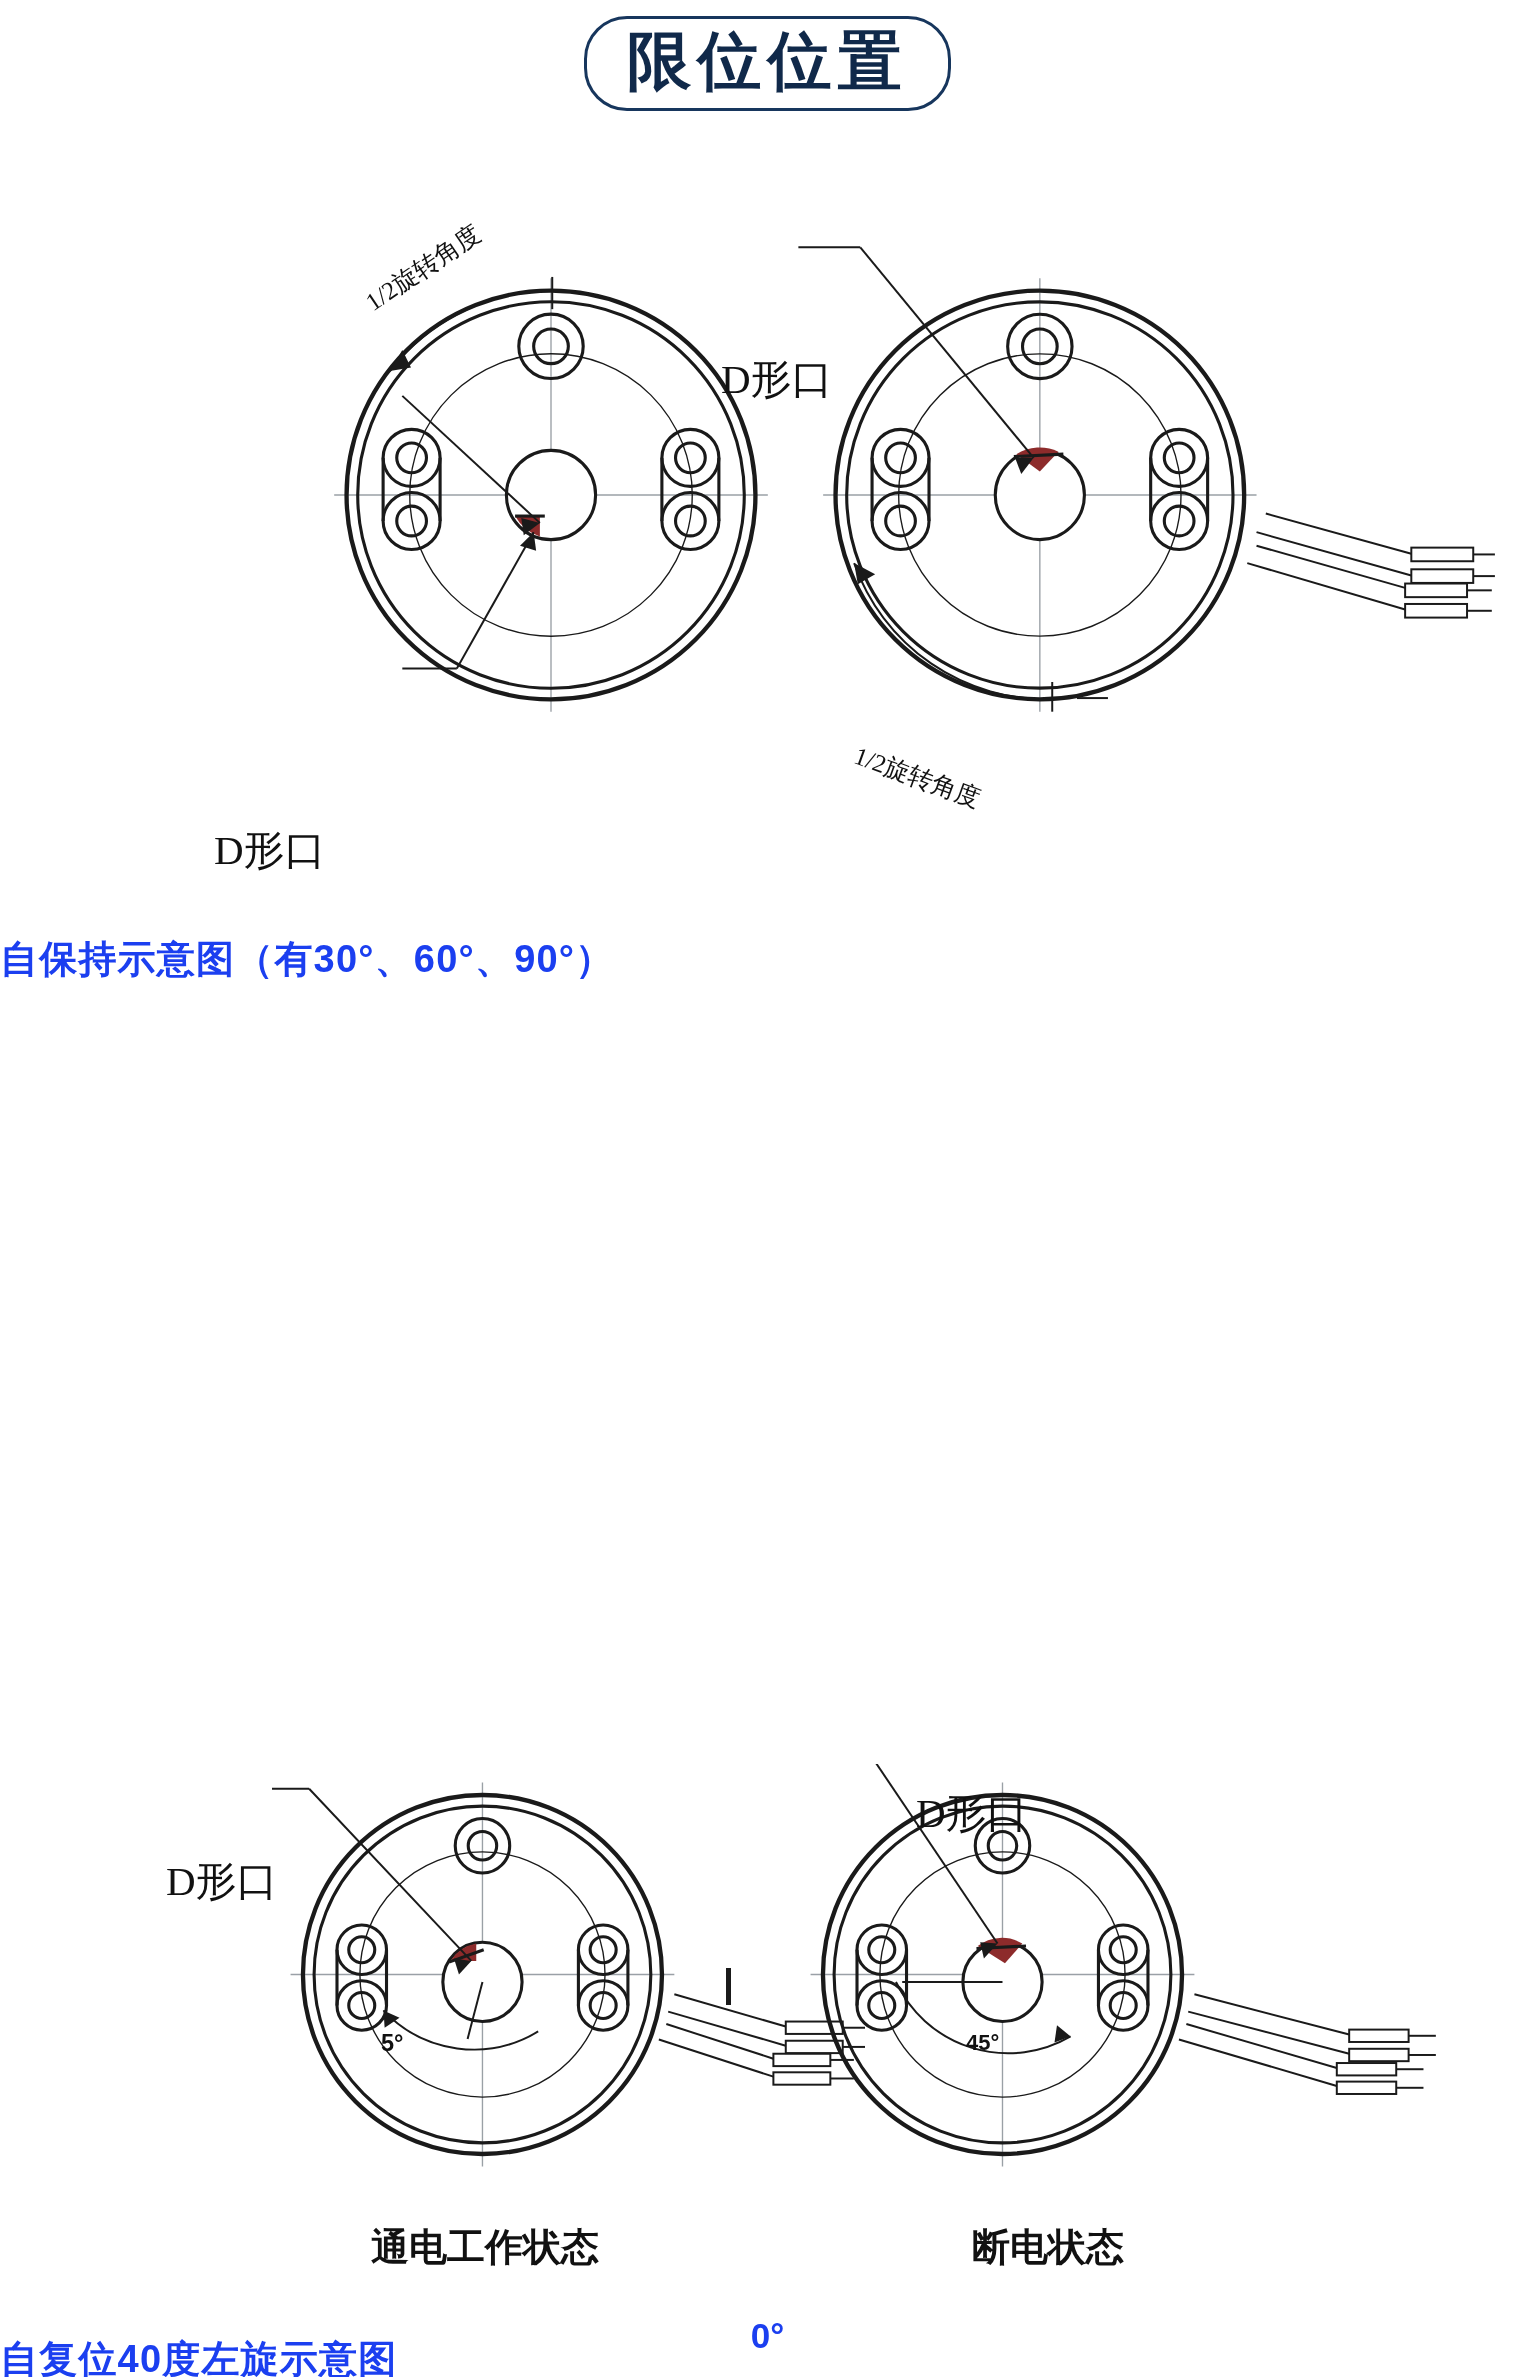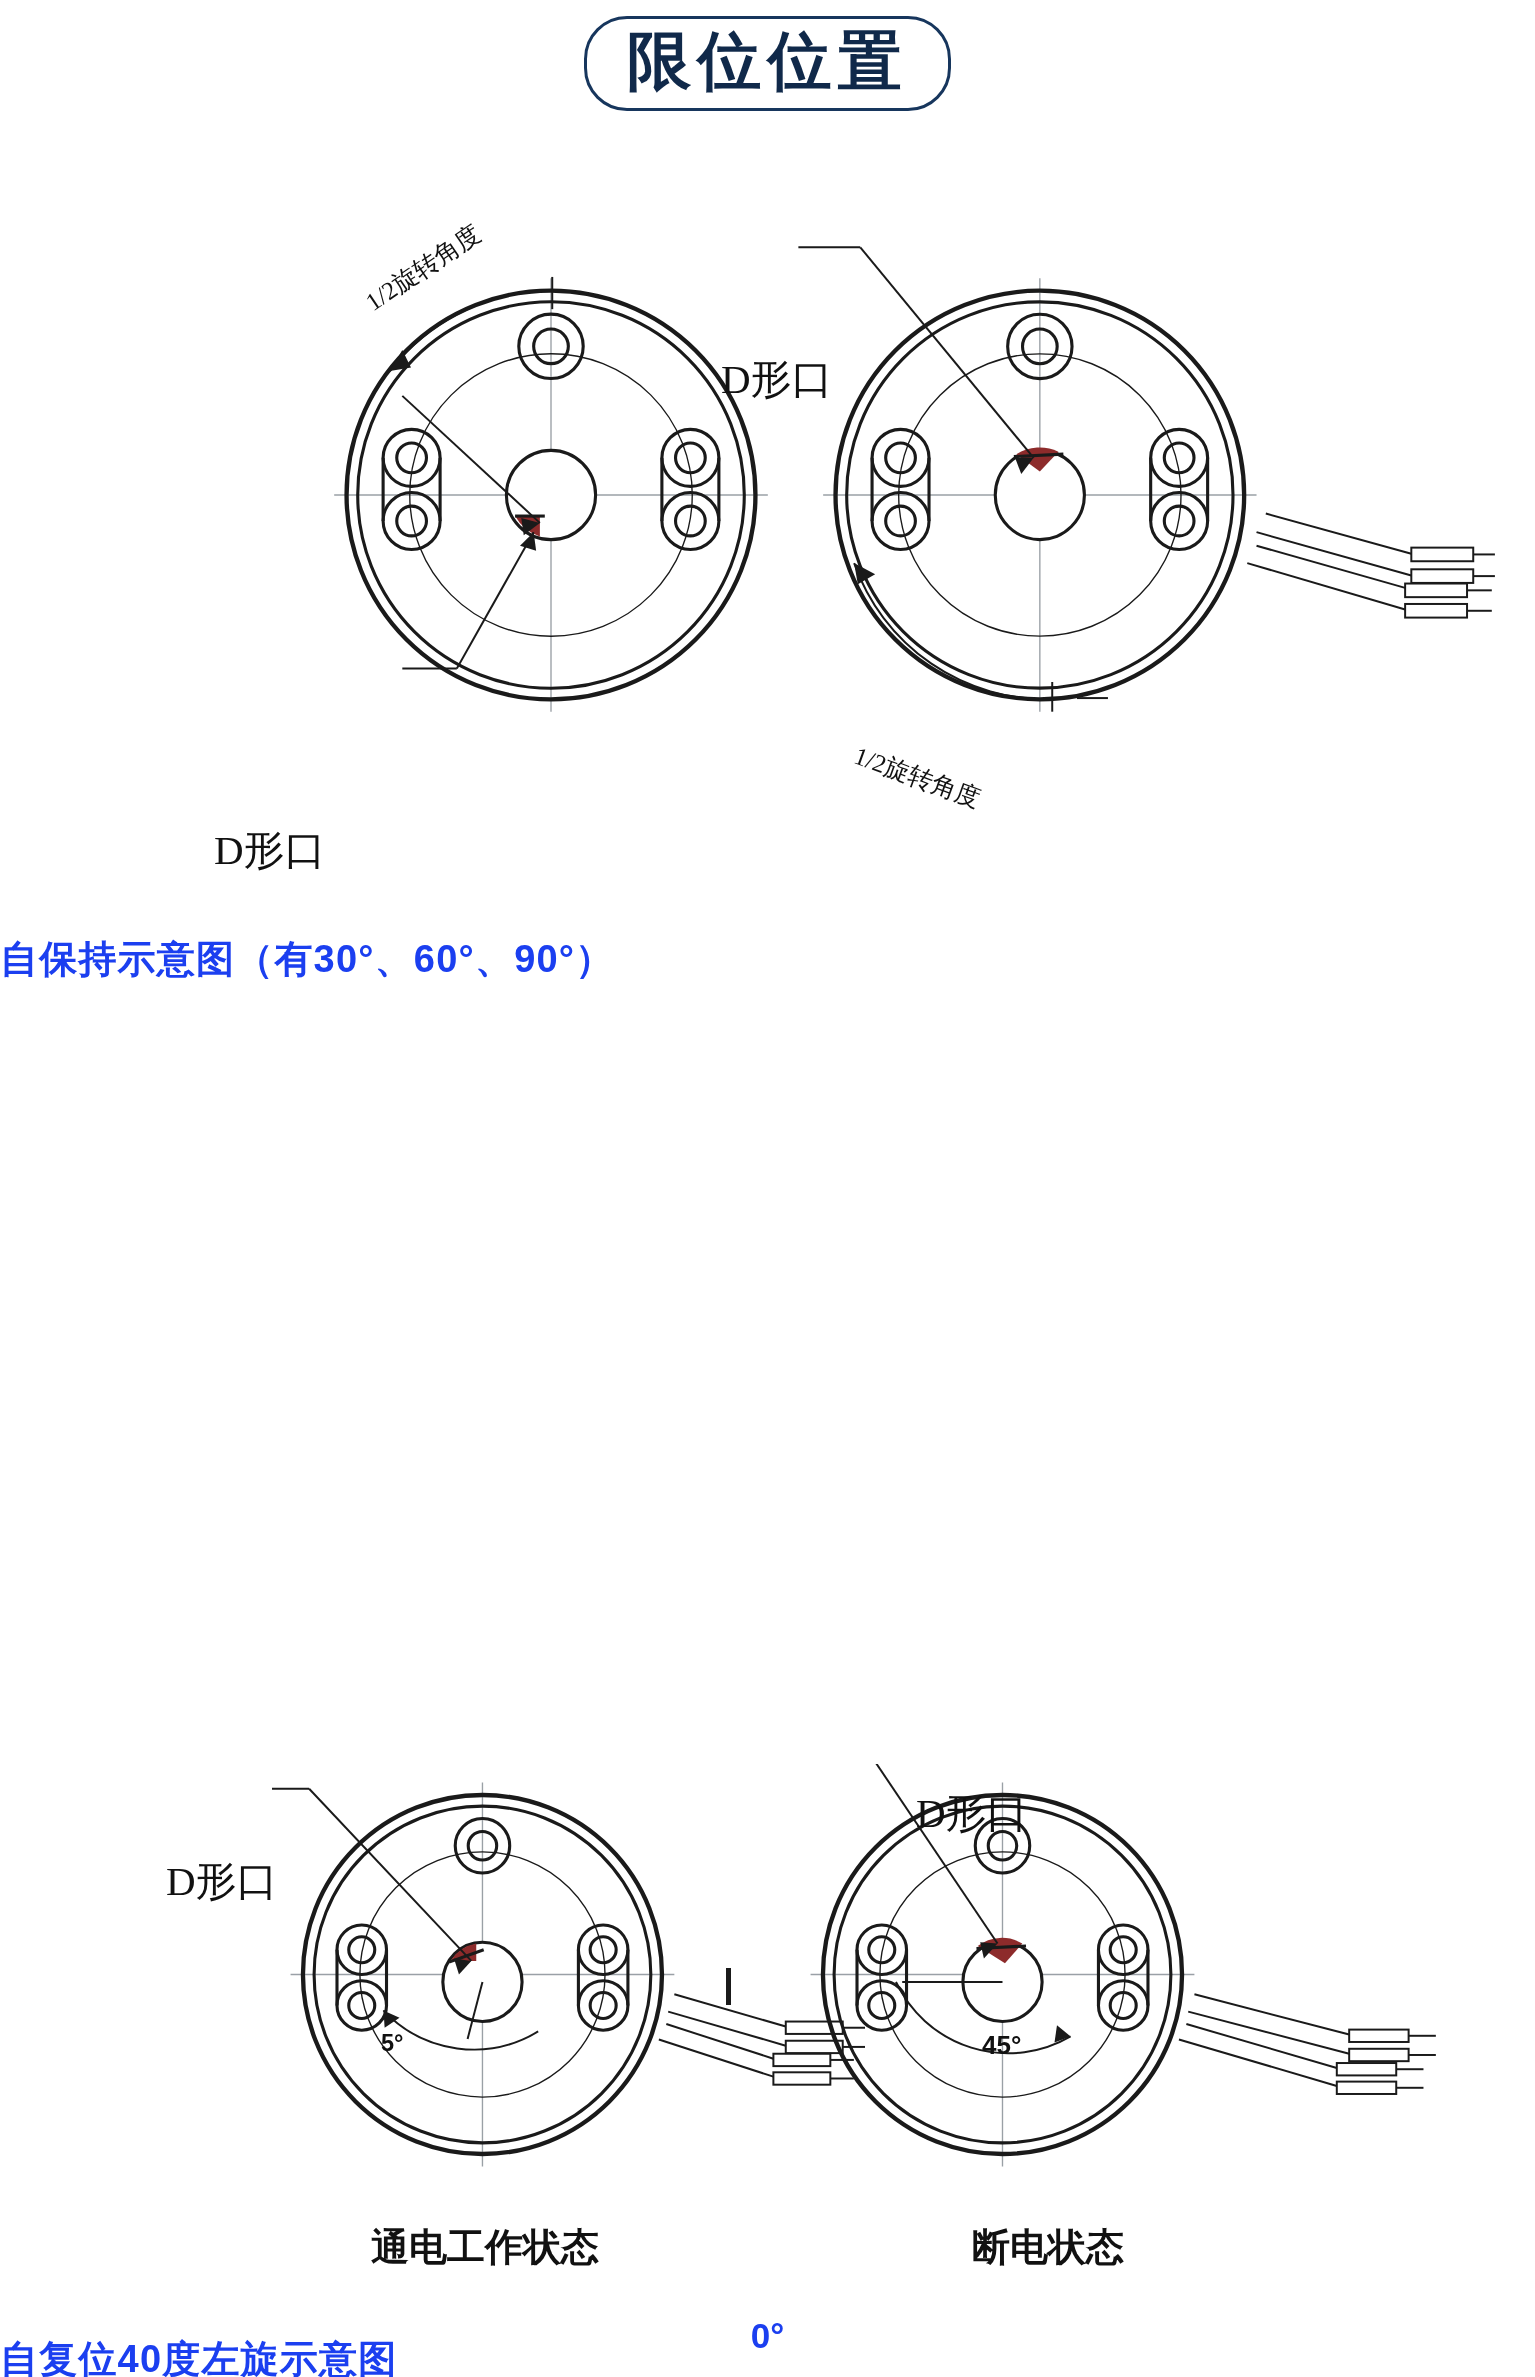--- a/index.html
+++ b/index.html
@@ -317,21 +317,21 @@
 
         <path class="stroke thin" d="M168 352 A200 200 0 0 0 450 440"></path>
         <path d="M450 440 l-22 -18 l-4 28 z" fill="#1a1a1a"></path>
         <line class="stroke thin" x1="340" y1="352" x2="178" y2="352"></line>
       </svg>
     </div>
     <div class="abs" style="left:916px; top:932px;">
       <span class="label-cn">D形口</span>
     </div>
     <div class="abs" style="left:966px; top:1176px;">
-      <span class="caption-black" style="font-size:26px;margin-left:16px;">45°</span>
+      <span class="caption-black" style="font-size:22px;">45°</span>
     </div>
     <div class="abs" style="left:972px; top:1368px;">
       <span class="caption-black">断电状态</span>
     </div>
 
     <div class="abs" style="left:0;top:1480px;width:1535px;">
       <div class="caption-blue">自复位40度左旋示意图</div>
     </div>
   </div>
 

